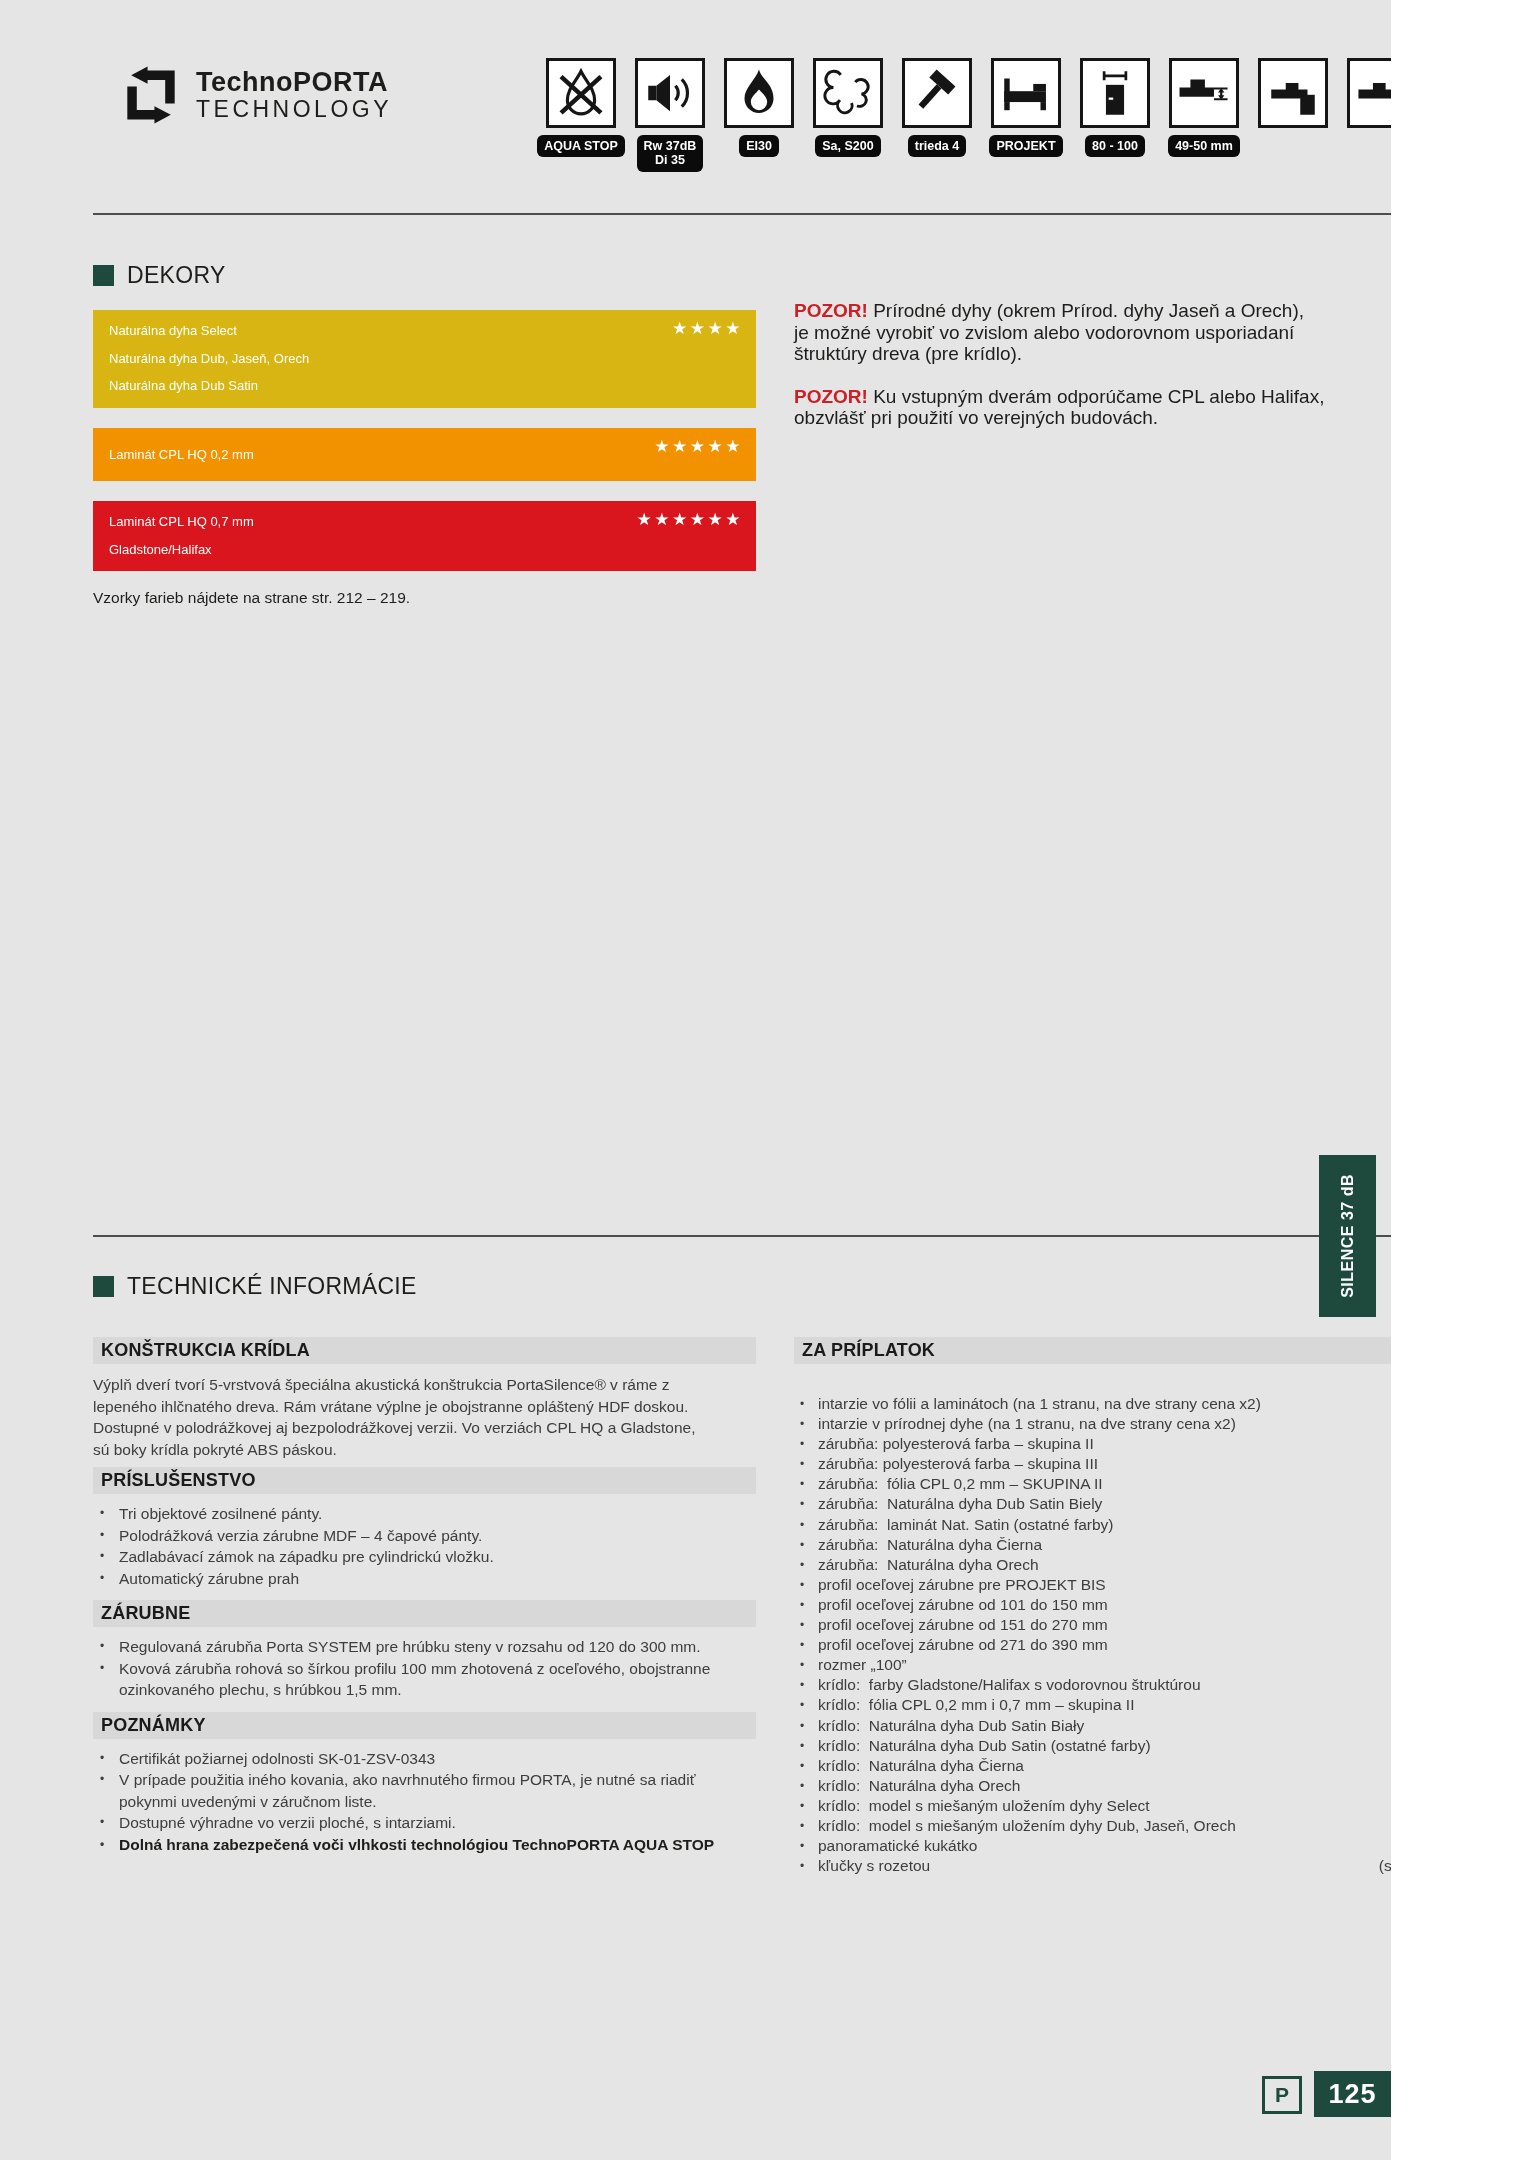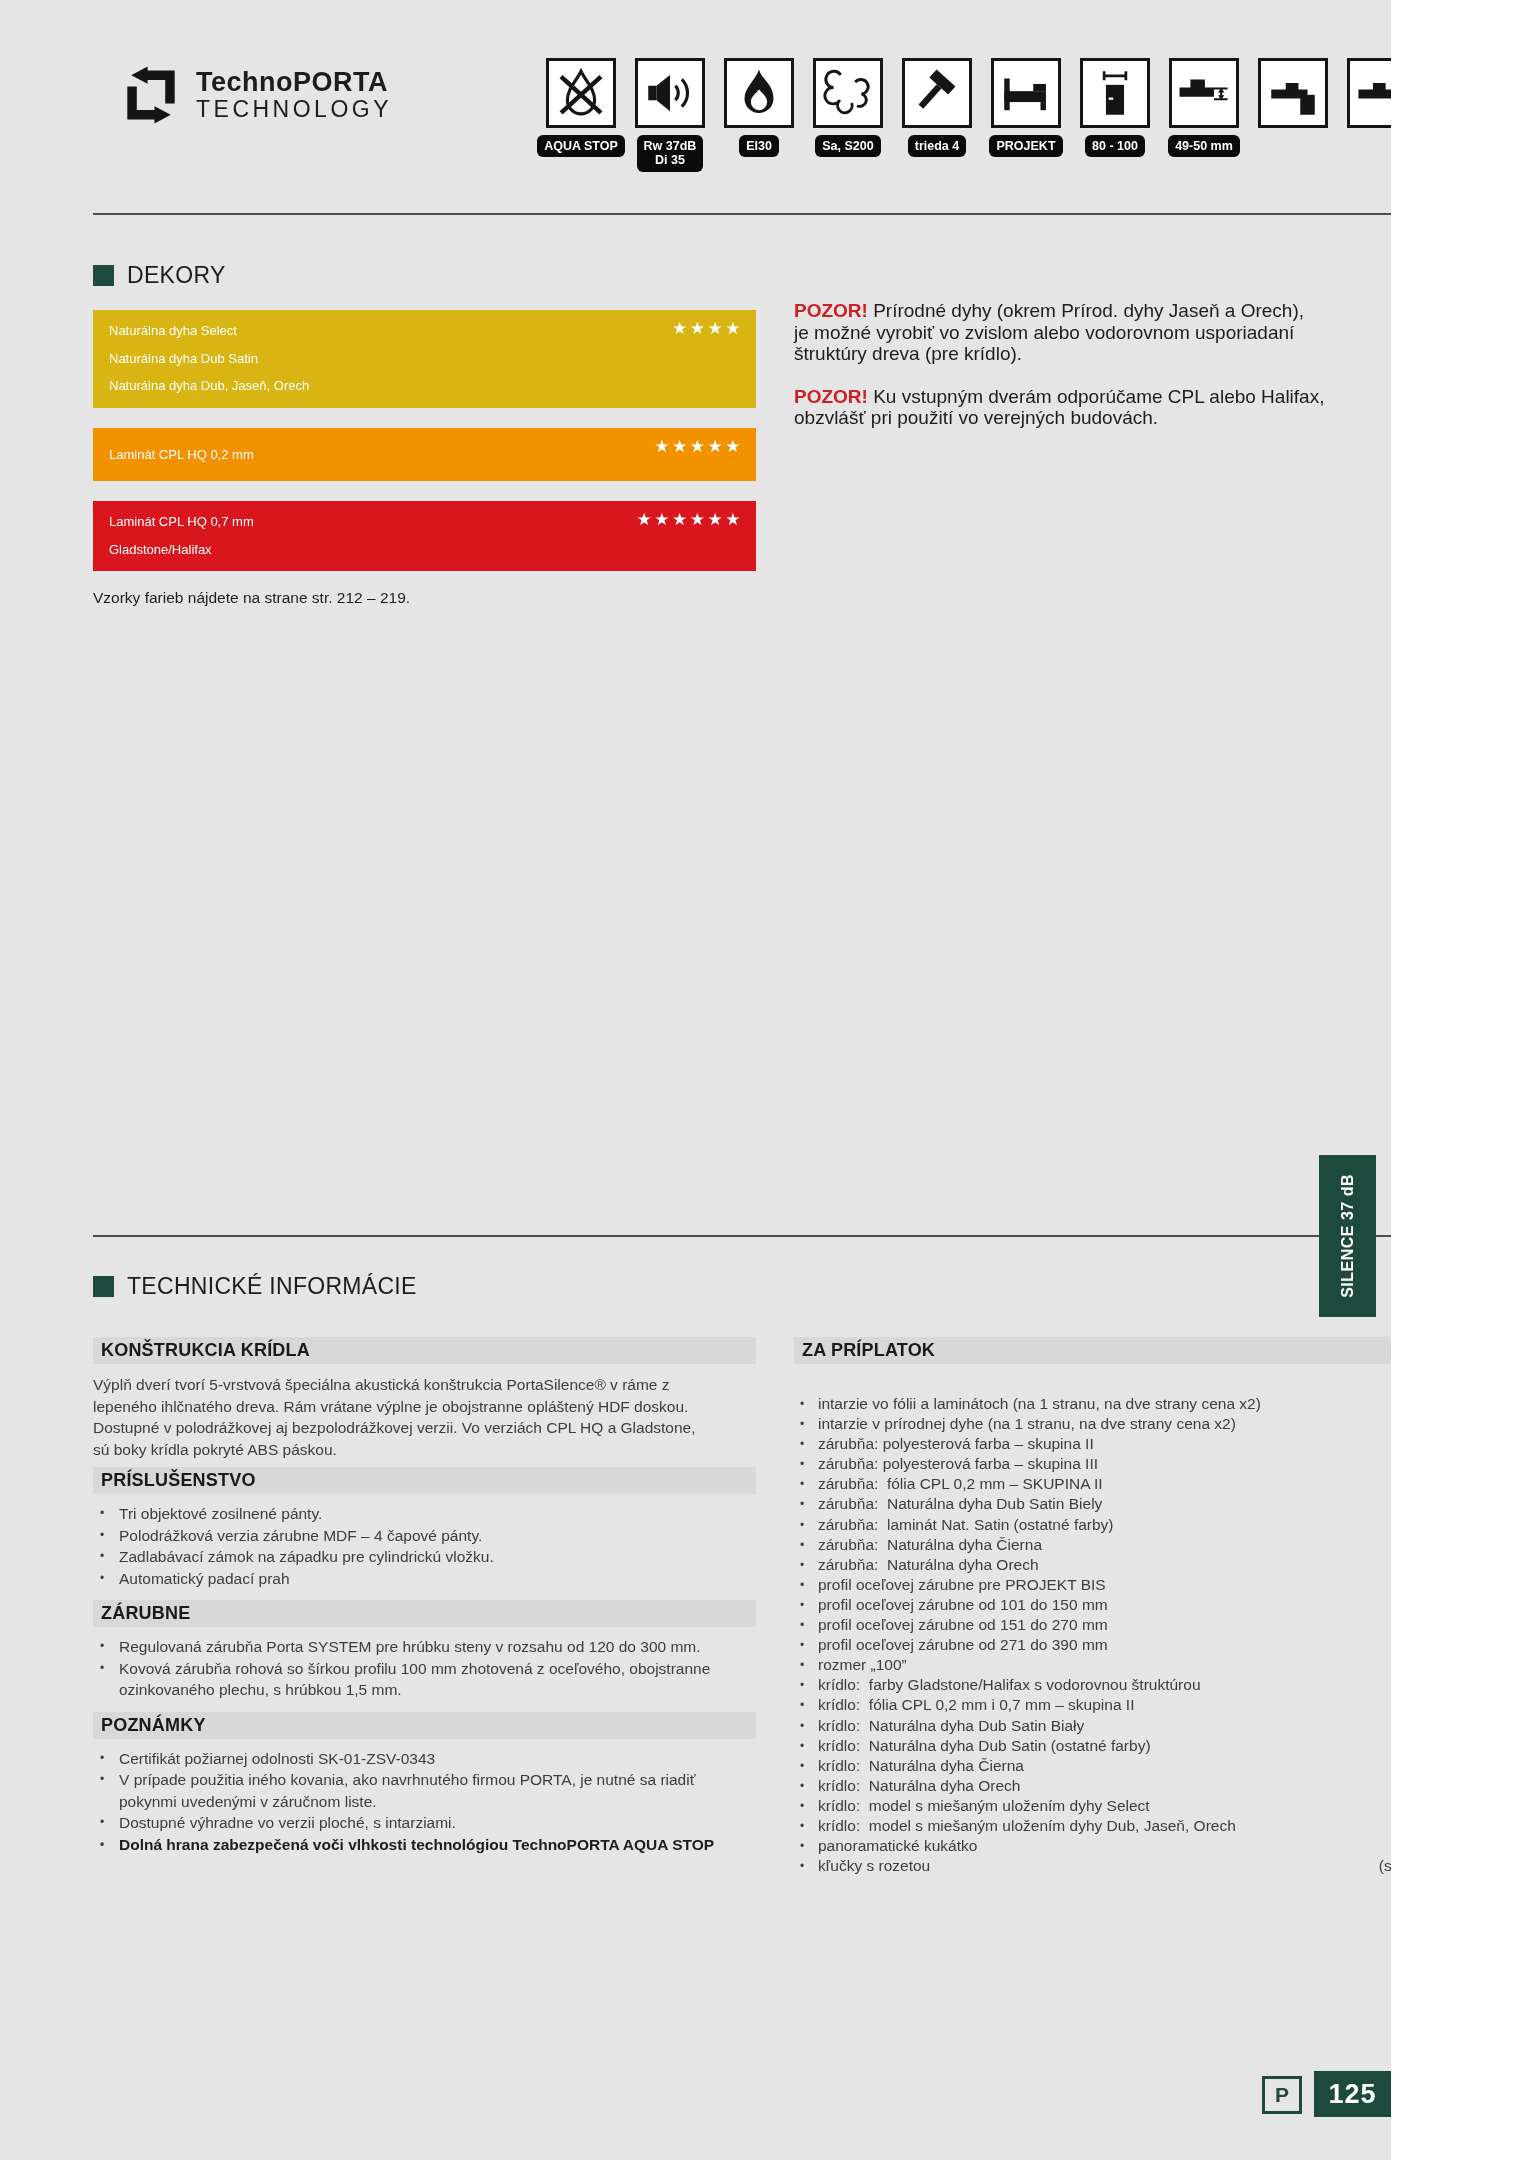--- a/index.html
+++ b/index.html
@@ -197,22 +197,22 @@
   <div class="sec-head" style="left:93px; top:262px;">
     <div class="sec-square"></div>
     <div class="sec-title">DEKORY</div>
   </div>
 
   <div class="dekory-col">
     <div class="bar bar-yellow" style="background: rgb(216, 181, 18);">
       <ul class="bar-lines">
 
       <li>Naturálna dyha Select</li>
+          <li>Naturálna dyha Dub, Jaseň, Orech</li>
           <li>Naturálna dyha Dub Satin</li>
-          <li>Naturálna dyha Dub, Jaseň, Orech</li>
         </ul>
       <span class="bar-stars">★★★★</span>
     </div>
     <div class="bar bar-orange" style="background: rgb(243, 146, 0);">
       <ul class="bar-lines">
 
       <li>Laminát CPL HQ 0,2 mm</li>
         </ul>
       <span class="bar-stars">★★★★★</span>
     </div>
@@ -248,21 +248,21 @@
 lepeného ihlčnatého dreva. Rám vrátane výplne je obojstranne opláštený HDF doskou.
 Dostupné v polodrážkovej aj bezpolodrážkovej verzii. Vo verziách CPL HQ a Gladstone,
 sú boky krídla pokryté ABS páskou.</p>
 
     <div class="bar-head mt" style="margin-top:7px;">PRÍSLUŠENSTVO</div>
     <ul class="blist">
 
     <li>Tri objektové zosilnené pánty.</li>
         <li>Polodrážková verzia zárubne MDF – 4 čapové pánty.</li>
         <li>Zadlabávací zámok na západku pre cylindrickú vložku.</li>
-        <li>Automatický padací prah</li>
+        <li>Automatický zárubne prah</li>
       </ul>
 
     <div class="bar-head mt">ZÁRUBNE</div>
     <ul class="blist">
 
     <li>Regulovaná zárubňa Porta SYSTEM pre hrúbku steny v rozsahu od 120 do 300 mm.</li>
         <li>Kovová zárubňa rohová so šírkou profilu 100 mm zhotovená z oceľového, obojstranne
 ozinkovaného plechu, s hrúbkou 1,5 mm.</li>
       </ul>
 

